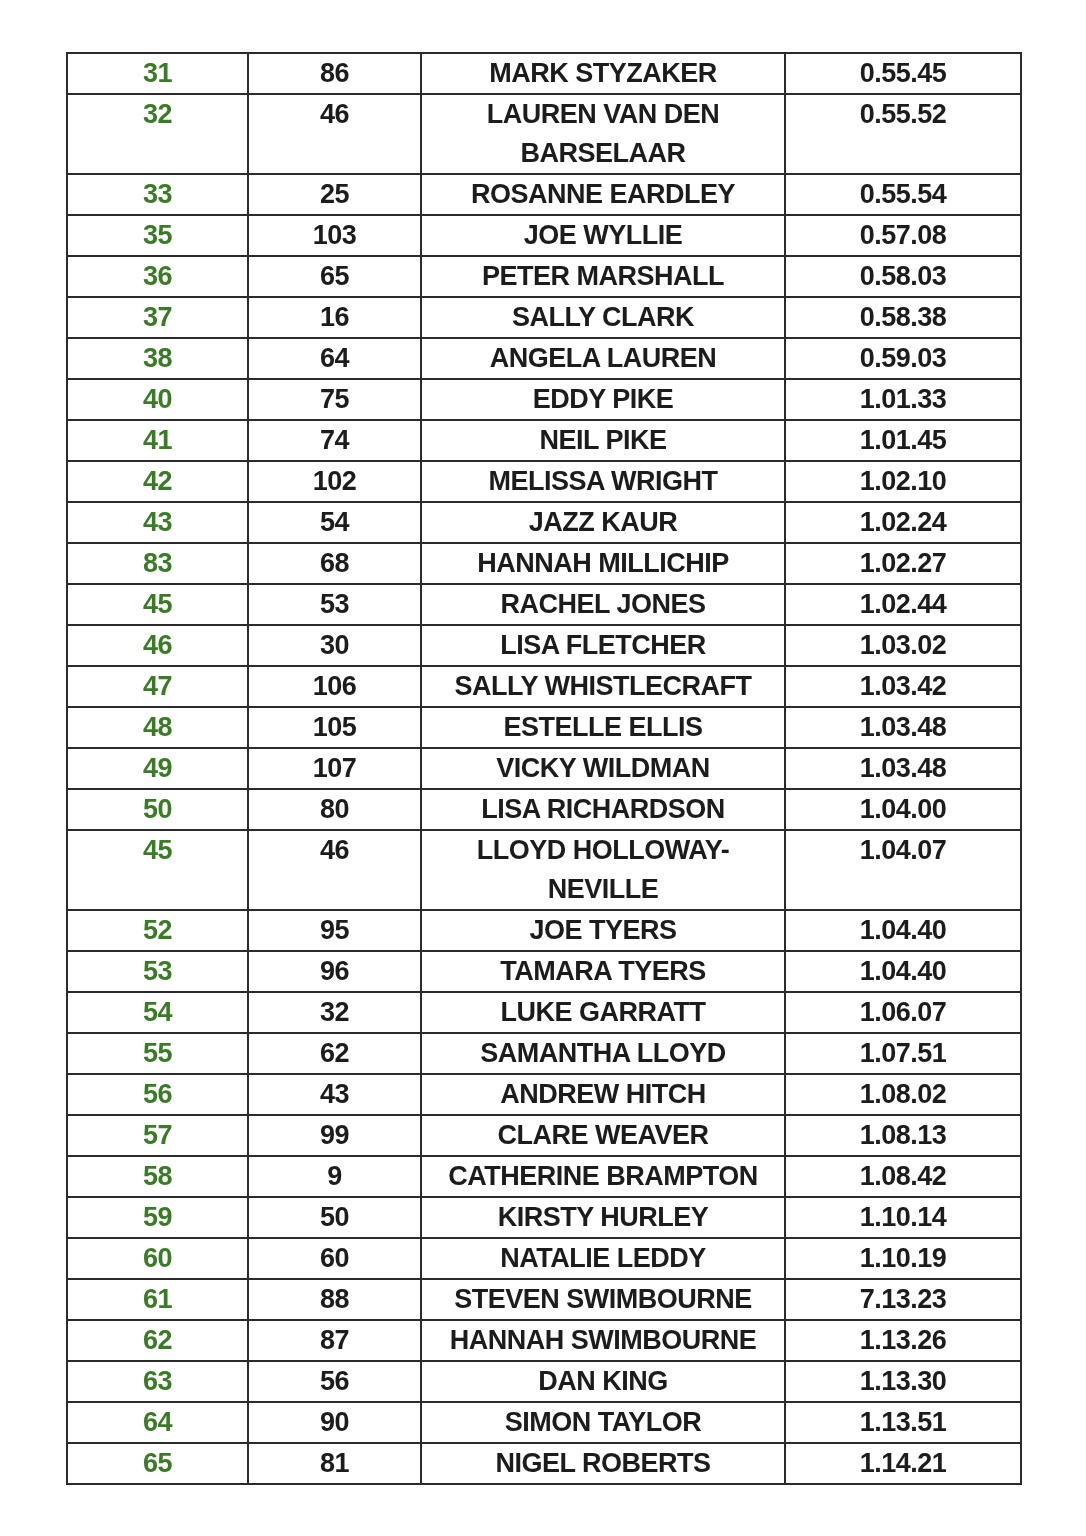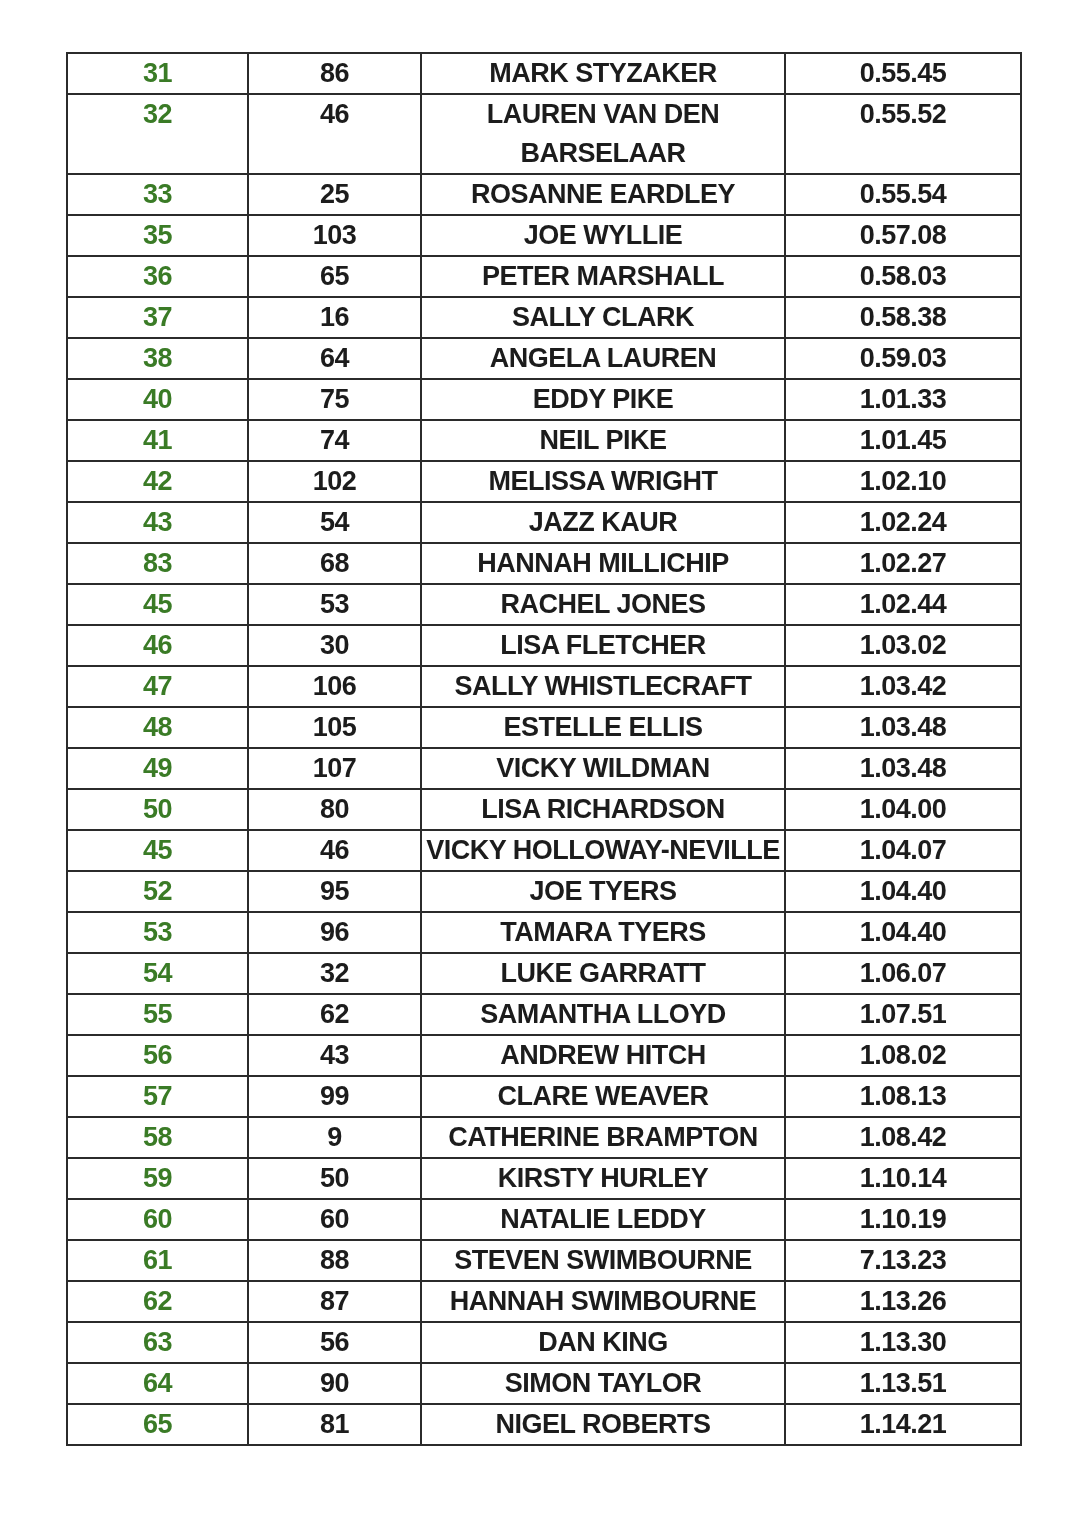--- a/index.html
+++ b/index.html
@@ -159,21 +159,21 @@
         </tr>
         <tr>
           <td class="position">50</td>
           <td class="bib">80</td>
           <td class="name">LISA RICHARDSON</td>
           <td class="time">1.04.00</td>
         </tr>
         <tr>
           <td class="position">45</td>
           <td class="bib">46</td>
-          <td class="name">VICKY HOLLOWAY-NEVILLE</td>
+          <td class="name">LLOYD HOLLOWAY-NEVILLE</td>
           <td class="time">1.04.07</td>
         </tr>
         <tr>
           <td class="position">52</td>
           <td class="bib">95</td>
           <td class="name">JOE TYERS</td>
           <td class="time">1.04.40</td>
         </tr>
         <tr>
           <td class="position">53</td>

